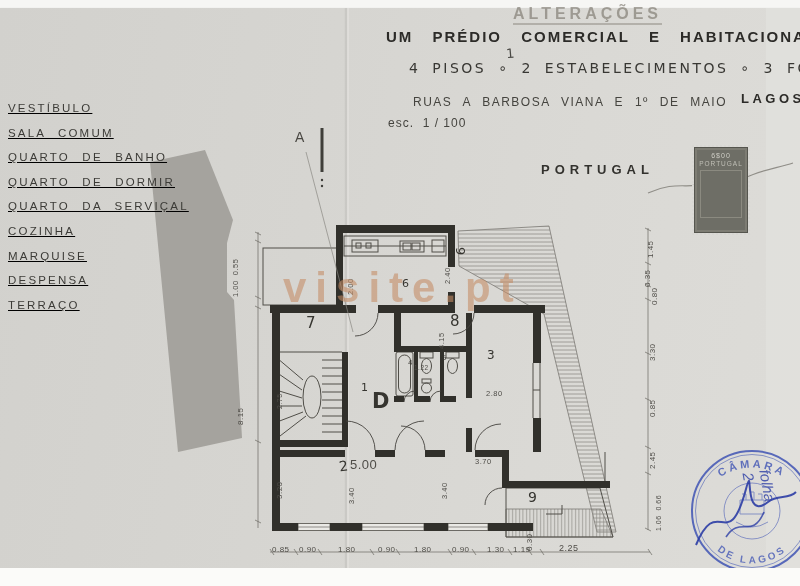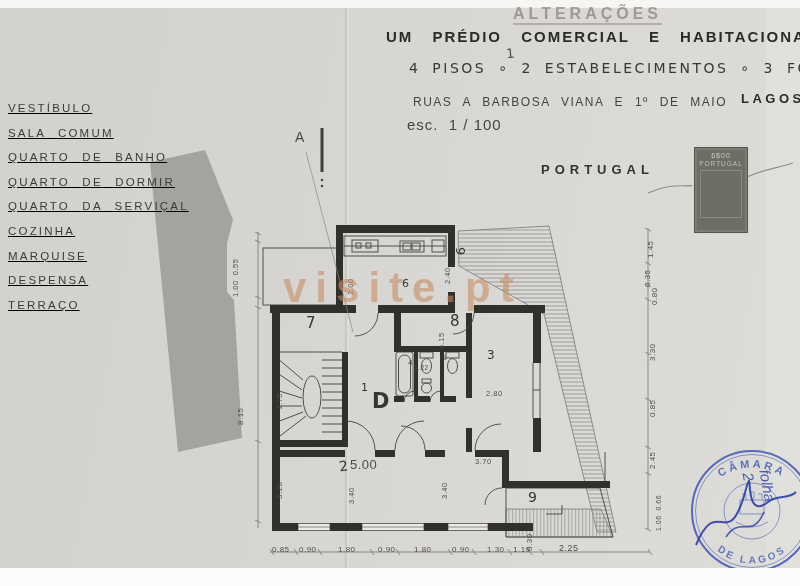--- a/index.html
+++ b/index.html
@@ -15,21 +15,21 @@
   .t{position:absolute;color:#3a3935;white-space:pre;}
   .rot{transform:rotate(-90deg);transform-origin:left bottom;}
   .rot90{transform:rotate(90deg);transform-origin:left top;}
   .revision{font-size:16px;font-weight:bold;letter-spacing:4px;color:rgba(120,115,105,.62);
             border-bottom:2px solid rgba(120,115,105,.4);padding-bottom:0;text-align:center;}
   .title{font-size:15px;font-weight:bold;letter-spacing:2px;word-spacing:13px;color:#2c2b28;}
   .subtitle{font-family:"DejaVu Sans",sans-serif;font-size:14px;letter-spacing:2.5px;word-spacing:5px;color:#383733;}
   .hand1{font-family:"DejaVu Sans",sans-serif;font-size:13px;color:#4a4945;transform:rotate(-5deg);}
   .address{font-size:12px;letter-spacing:1.5px;word-spacing:6px;color:#45443f;padding-left:25px;}
   .city{font-size:13px;font-weight:bold;letter-spacing:3.5px;color:#2c2b28;}
-  .scale{font-size:15px;letter-spacing:1px;color:#45443f;margin-left:19px;}
+  .scale{font-size:12px;letter-spacing:1px;color:#45443f;}
   .plantas{font-size:13px;font-weight:bold;letter-spacing:5px;color:#33322e;}
   .legend{position:absolute;left:8px;top:96px;text-decoration:underline;}
   .legend span{display:block;font-size:11.5px;letter-spacing:2.2px;word-spacing:7px;
                line-height:24.6px;color:#3c3b37;}
   .watermark{position:absolute;left:283px;top:264px;font-size:42px;font-weight:bold;
              letter-spacing:9px;color:rgba(196,140,100,.58);filter:blur(.6px);z-index:5;}
   .room{font-family:"DejaVu Sans",sans-serif;color:#363530;}
   .dim{font-size:8px;color:#4f4d48;letter-spacing:.5px;}
   .stamp-rev{position:absolute;left:694px;top:147px;width:52px;height:84px;
              background:#6e6e66;outline:2px dotted #d8d7d3;border:1px solid #55554e;

